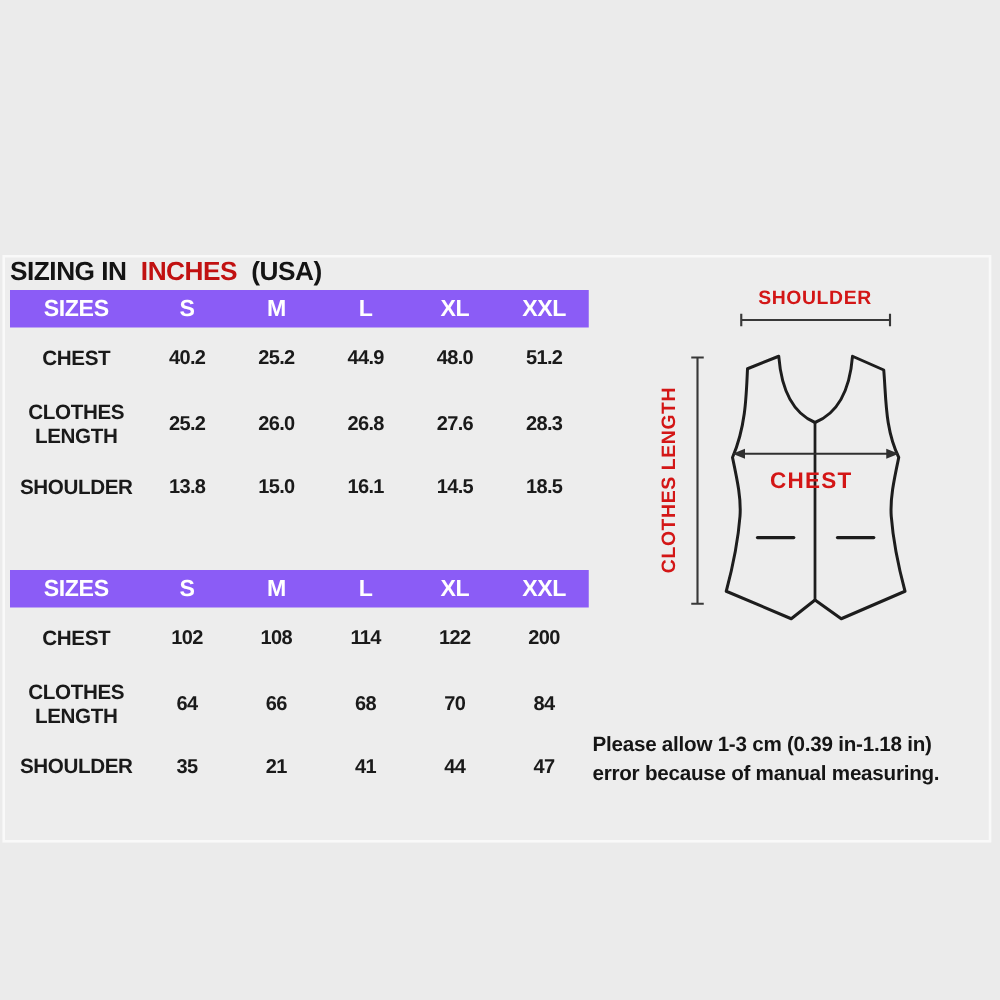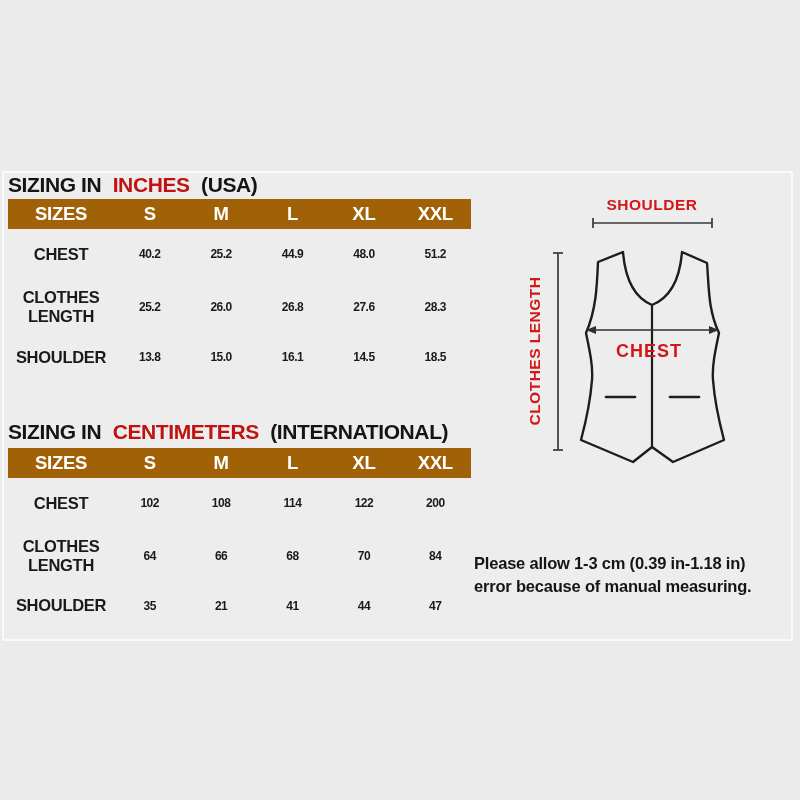--- a/index.html
+++ b/index.html
@@ -3,56 +3,56 @@
 <meta charset="utf-8">
 <style>
   html,body{margin:0;padding:0;}
   body{
     width:800px;height:800px;
     background:#ebebeb;
     font-family:"Liberation Sans","DejaVu Sans",sans-serif;
     color:#1a1a1a;
     overflow:hidden;
   }
-  .stage{position:relative;width:800px;height:654px;}
+  .stage{position:relative;width:800px;height:654px;margin-top:33px;}
 
   
   .panel{
     position:absolute;left:2px;top:171px;width:791px;height:470px;
     background:#ededed;border:2px solid #f9f9f9;box-sizing:border-box;
   }
 
   
   .size-table{position:absolute;left:8px;width:463px;}
   .tbl-title{
     font-size:21px;font-weight:bold;letter-spacing:-0.4px;
     line-height:25px;white-space:nowrap;color:#141414;
   }
   .tbl-title span{display:inline-block;}
   .tbl-title span + span{margin-left:6px;}
   .tbl-title .red{color:#c11111;}
 
   .tbl-header{
-    margin-top:2px;height:30px;background:#a16207;color:#ffffff;
+    margin-top:2px;height:30px;background:#8b5cf6;color:#ffffff;
     display:grid;grid-template-columns:106px repeat(5,1fr);
     align-items:center;
   }
   .tbl-header .hcell{
     text-align:center;font-weight:bold;font-size:18.5px;letter-spacing:-0.3px;
   }
   .trow{
     display:grid;grid-template-columns:106px repeat(5,1fr);
     align-items:center;
   }
   .trow .lcell{
     text-align:center;font-weight:bold;font-size:16.5px;
     letter-spacing:-0.3px;line-height:19px;padding:0 4px;box-sizing:border-box;
   }
   .trow .vcell{
-    text-align:center;font-weight:bold;font-size:12px;letter-spacing:-0.5px;
+    text-align:center;font-weight:bold;font-size:16px;letter-spacing:-0.5px;
   }
 
   
   .note{
     position:absolute;left:474px;top:552px;width:330px;
     font-size:16.5px;font-weight:bold;line-height:22.5px;color:#151515;
     letter-spacing:-0.2px;
   }
   .note span{display:block;white-space:nowrap;}
 
@@ -104,25 +104,20 @@
       <div class="lcell">SHOULDER</div>
       <div class="vcell">13.8</div>
       <div class="vcell">15.0</div>
       <div class="vcell">16.1</div>
       <div class="vcell">14.5</div>
       <div class="vcell">18.5</div>
     </div>
   </div>
 
   <div class="size-table" style="top:419px;">
-    <div class="tbl-title">
-      <span>SIZING IN</span>
-      <span class="red">CENTIMETERS</span>
-      <span>(INTERNATIONAL)</span>
-    </div>
     <div class="tbl-header" style="margin-top:4px;">
       <div class="hcell">SIZES</div>
       <div class="hcell">S</div>
       <div class="hcell">M</div>
       <div class="hcell">L</div>
       <div class="hcell">XL</div>
       <div class="hcell">XXL</div>
     </div>
     <div class="trow" style="height:50px;">
       <div class="lcell">CHEST</div>

